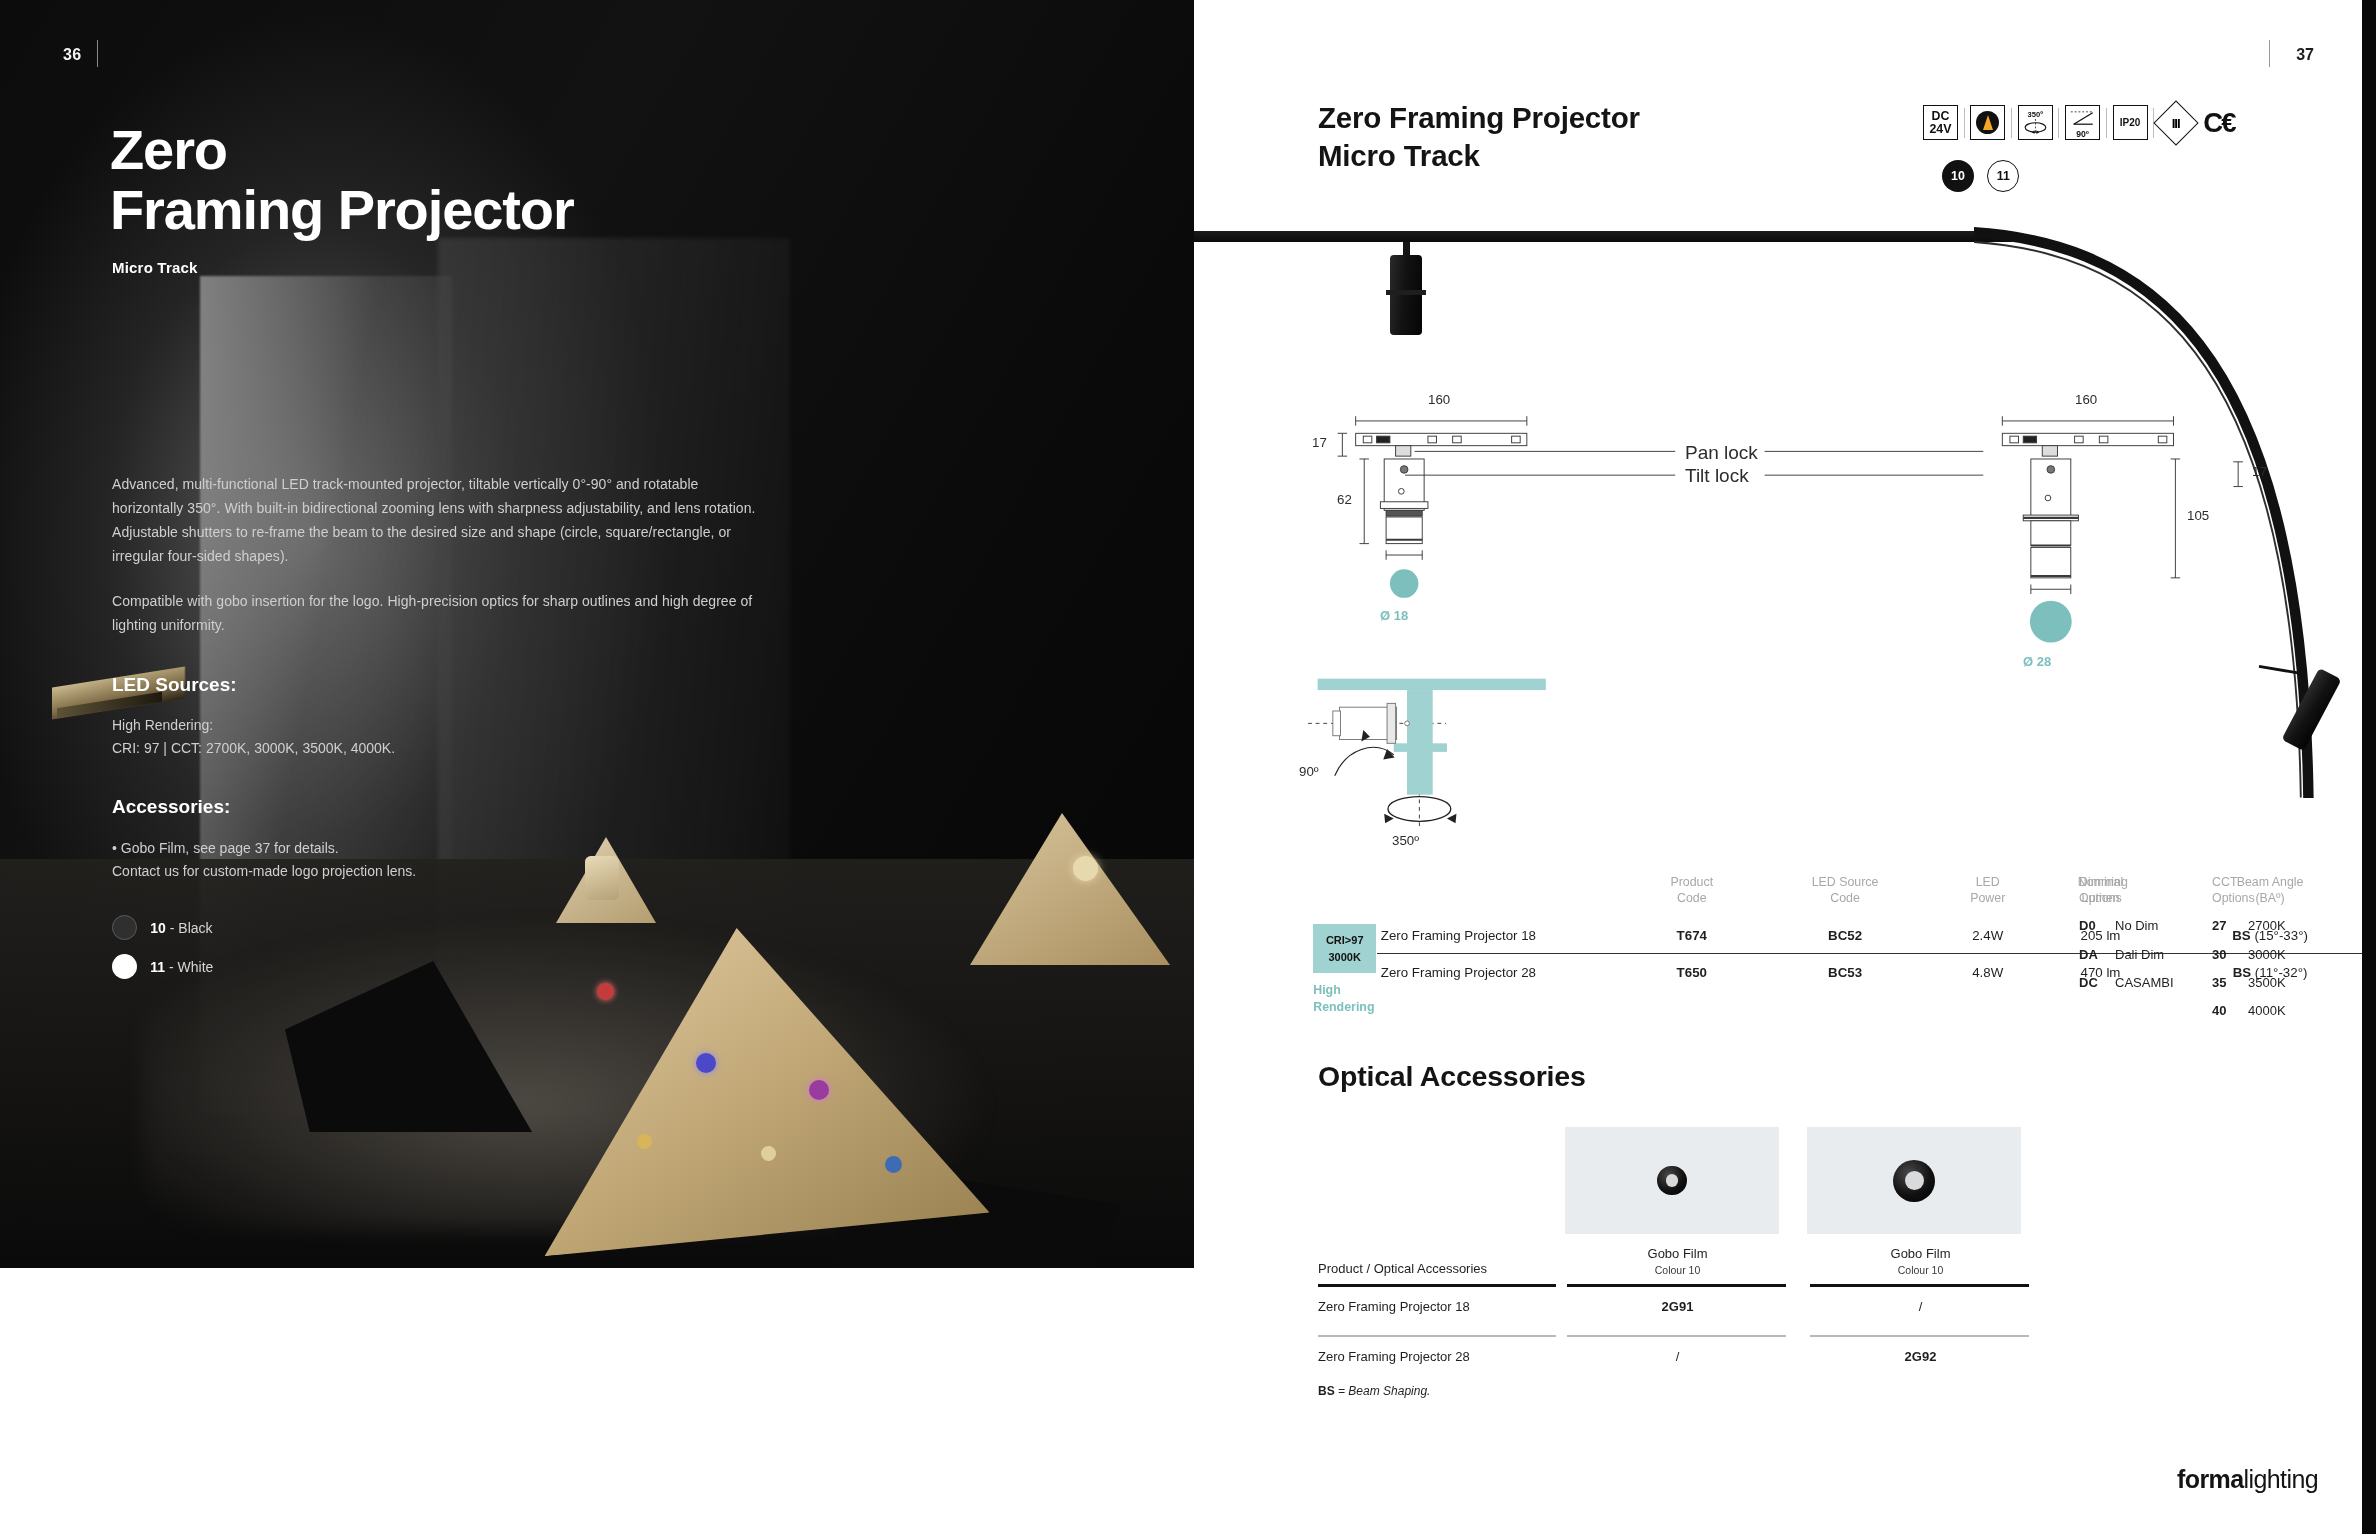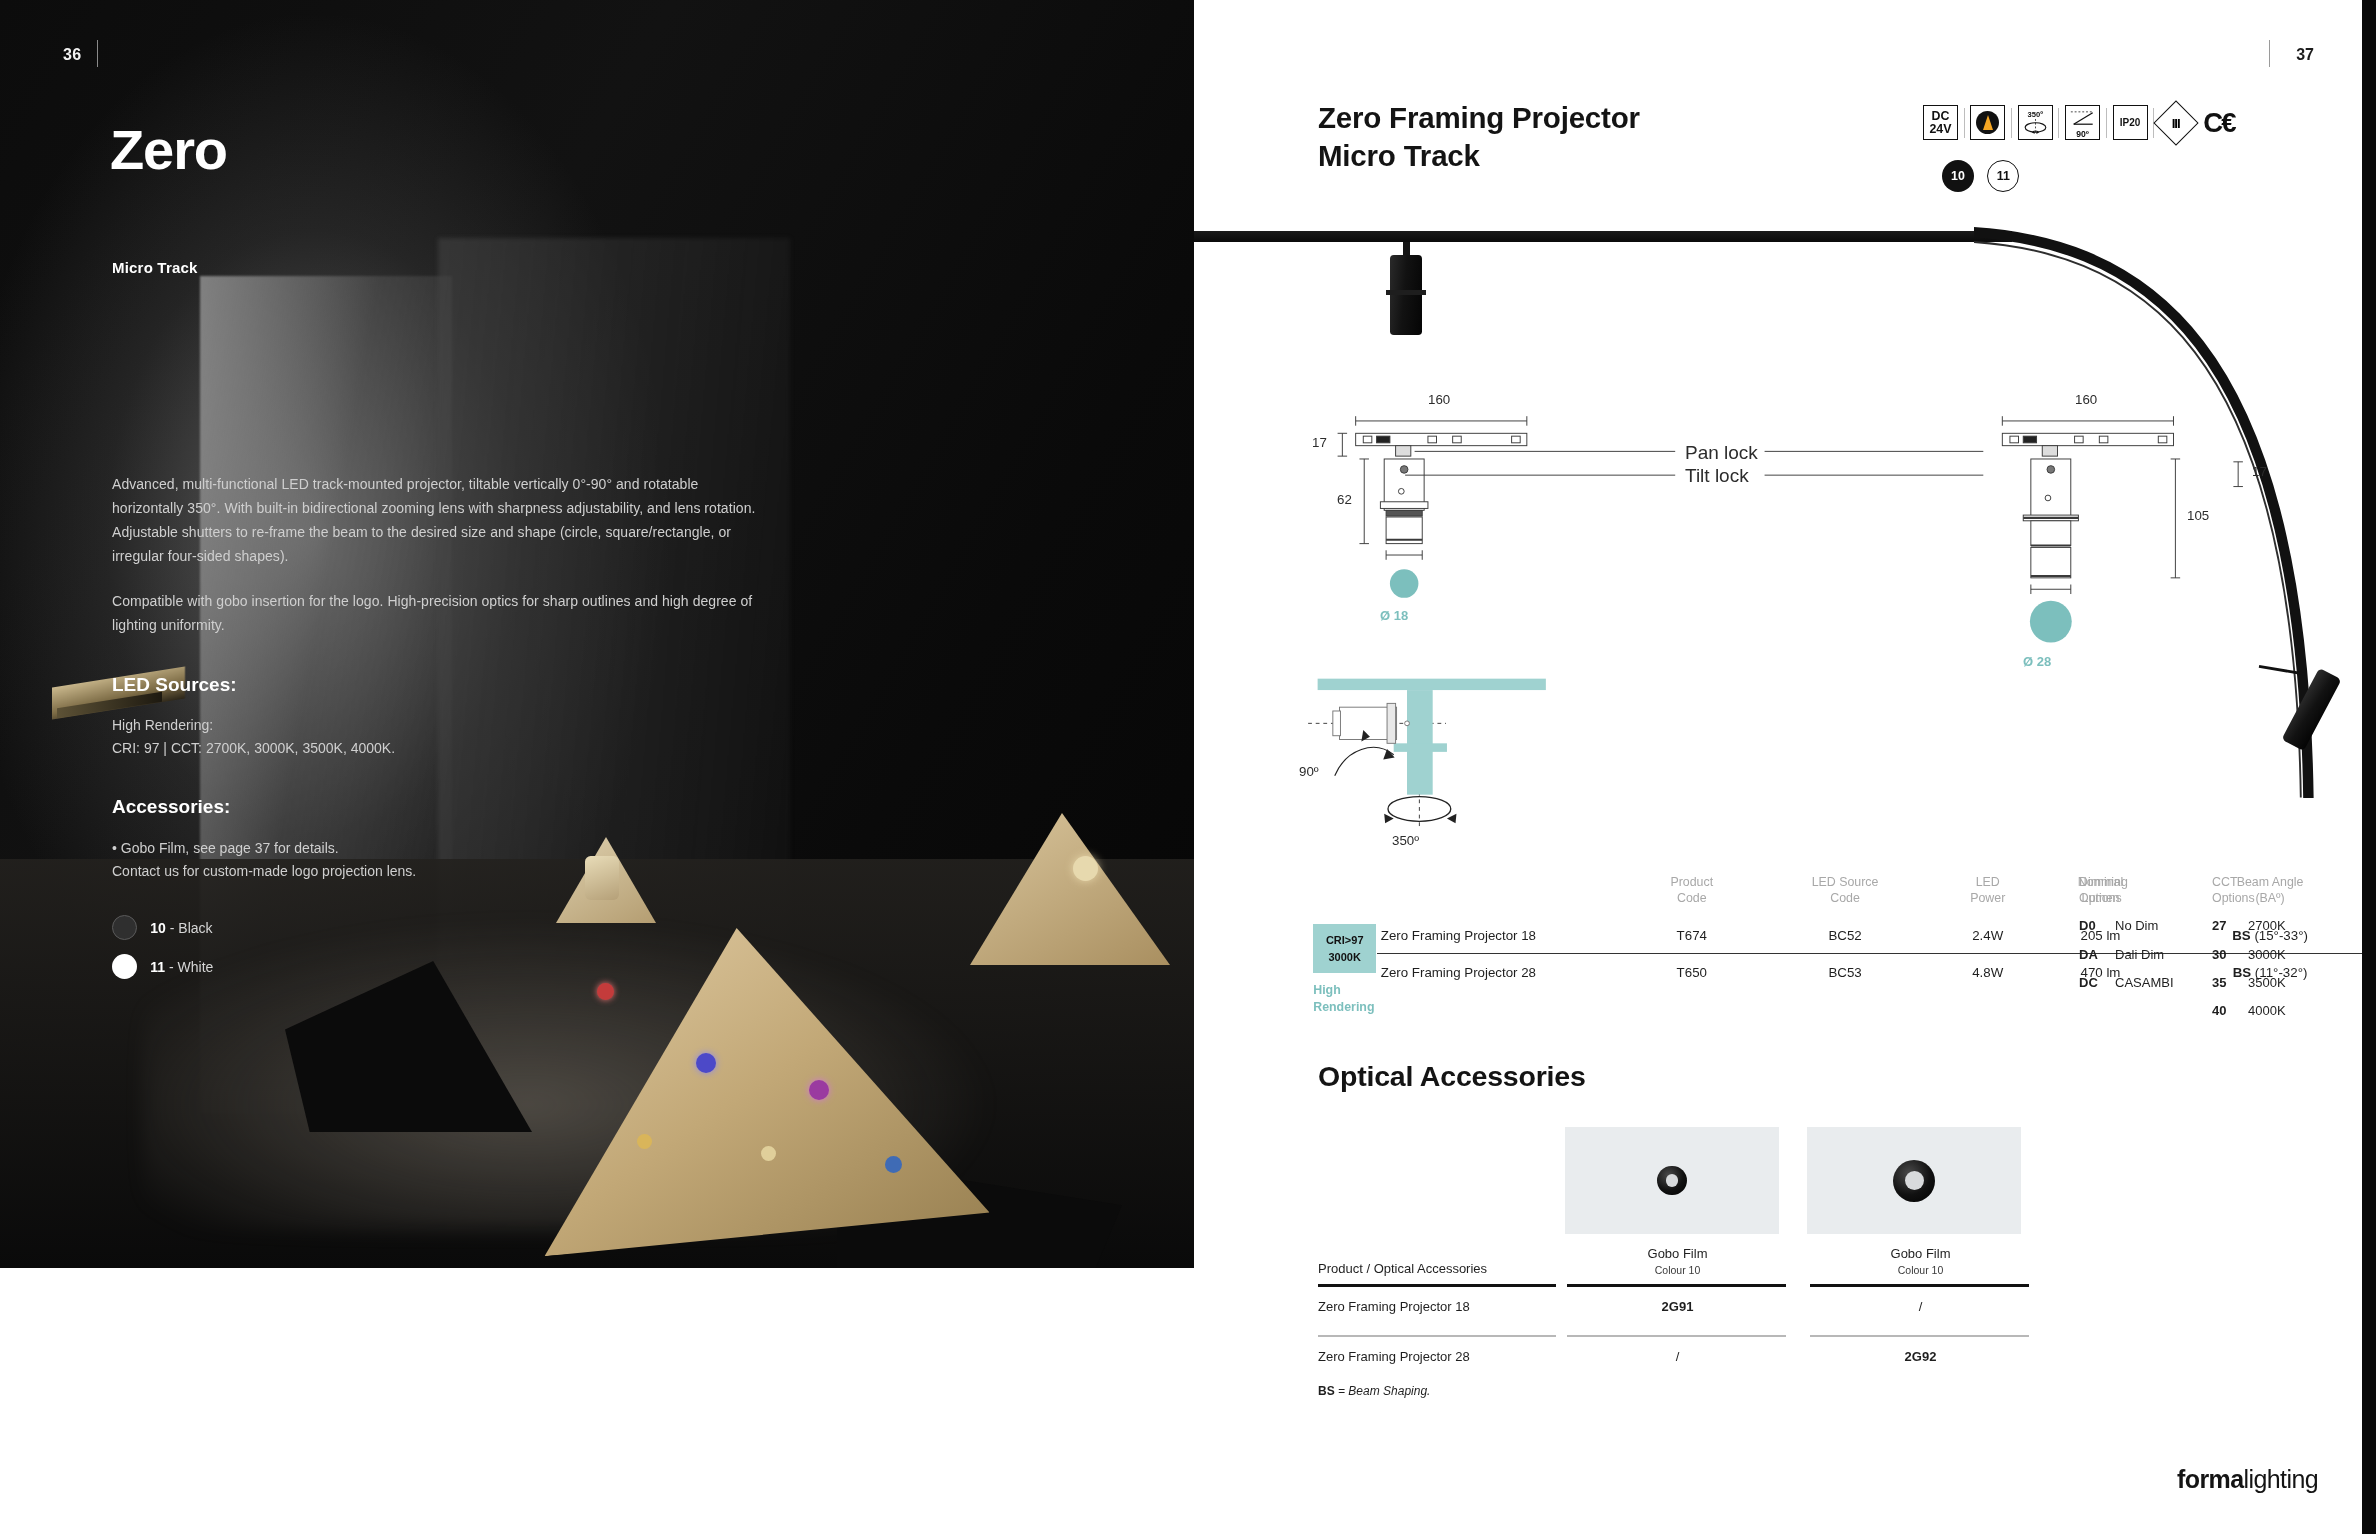--- a/index.html
+++ b/index.html
@@ -248,21 +248,21 @@
   .spec-table th {
     font-size: 12.4px; font-weight: normal; color: #a8a8a8;
     padding: 0 0 11.4px 0; vertical-align: bottom; line-height: 1.25;
   }
   .spec-table td {
     font-size: 13.3px; color: #1f1f1f; padding: 10.5px 0;
     border-bottom: 1px solid #333; text-align: center; white-space: nowrap;
   }
   .spec-table tr:last-child td { border-bottom: none; }
   .spec-table .name-col { text-align: left; padding-left: 3.8px; width: 255px; }
-  .spec-table .bold { font-weight: normal; text-align: center; }
+  .spec-table .bold { font-weight: bold; text-align: center; }
   .opt-block { position: absolute; top: 0; font-size: 12.4px; }
   .opt-head { color: #a8a8a8; line-height: 1.25; margin-bottom: 12.4px; }
   .opt-row { display: flex; margin-bottom: 13.3px; font-size: 13px; color: #1f1f1f; }
   .opt-code { font-weight: bold; width: 36px; }
   .dim-opts { left: 761px; }
   .cct-opts { left: 894px; }
 
   
   .optacc-title {
     position: absolute; left: 124px; top: 1060px;
@@ -336,20 +336,21 @@
     <div class="gem g5"></div>
     <div class="gem g6"></div>
     <div class="led-strip"></div>
     <div class="led-strip-2"></div>
 
     <div class="pagenum-l">36</div>
     <div class="pagerule-l"></div>
 
     <h1 class="title-l">
       <span>Zero</span><br>
+      <span>Framing Projector</span>
     </h1>
     <div class="subtitle-l">Micro Track</div>
 
     <div class="body-l">
       <p>Advanced, multi-functional LED track-mounted projector, tiltable vertically 0°-90° and rotatable horizontally 350°. With built-in bidirectional zooming lens with sharpness adjustability, and lens rotation. Adjustable shutters to re-frame the beam to the desired size and shape (circle, square/rectangle, or irregular four-sided shapes).</p>
       <p>Compatible with gobo insertion for the logo. High-precision optics for sharp outlines and high degree of lighting uniformity.</p>
     </div>
 
     <div class="lbl-head led-head">LED Sources:</div>
     <div class="lbl-body led-text">

